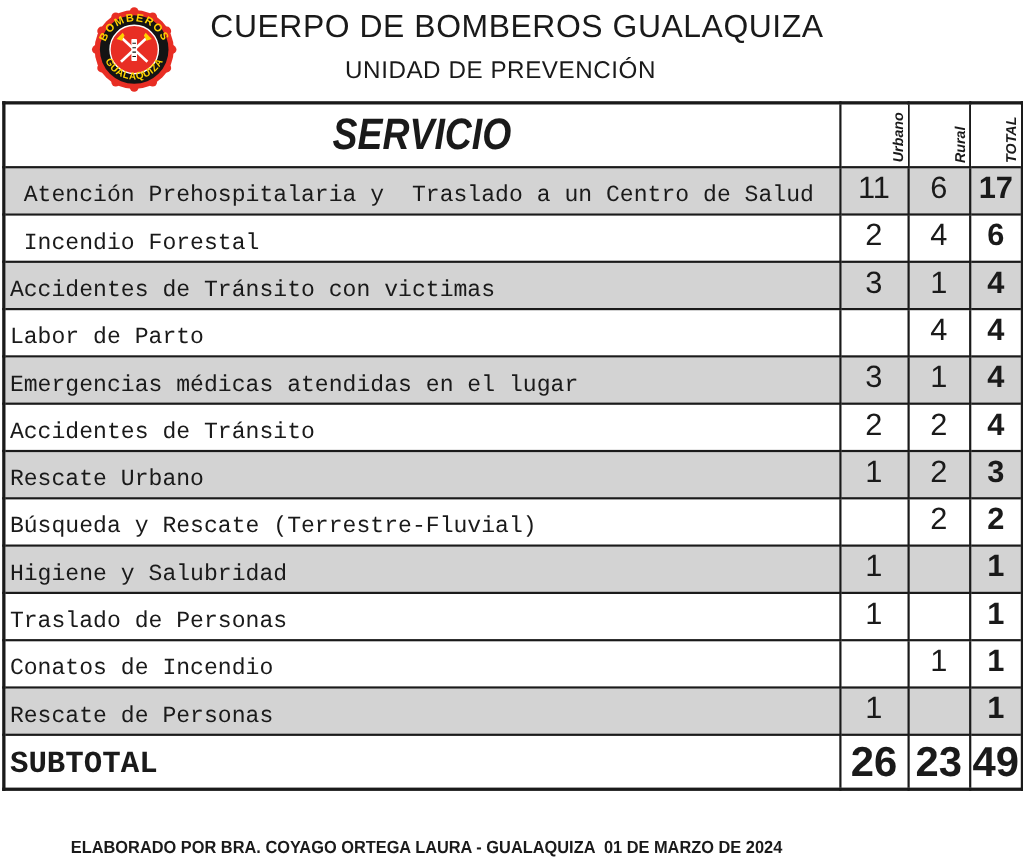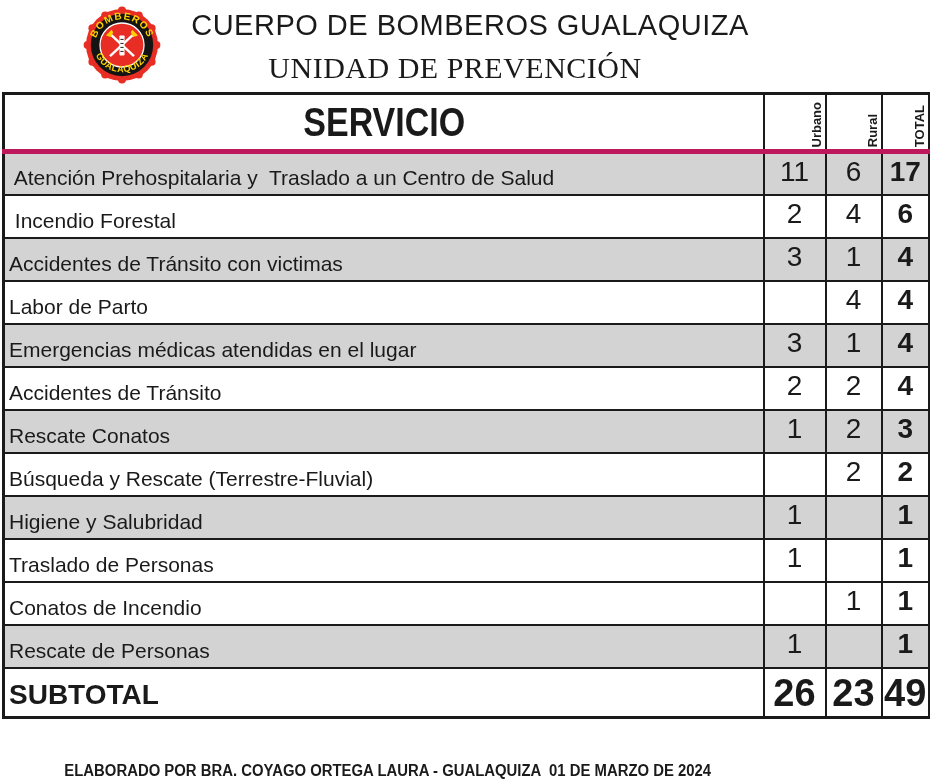--- a/index.html
+++ b/index.html
@@ -5,40 +5,40 @@
   * { margin:0; padding:0; box-sizing:border-box; }
   html,body { width:930px; height:784px; background:#fff; overflow:hidden;
     font-family:"Liberation Sans", sans-serif; color:#1a1a1a; }
   .page { position:relative; width:930px; height:784px; background:#fff; }
 
   
   .header { position:absolute; top:0; left:0; width:930px; height:92px; }
   .logo { position:absolute; left:82px; top:5px; width:80px; height:80px; }
   .titles { position:absolute; left:0; right:20px; top:0; text-align:center; }
   .title-main { font-size:29px; letter-spacing:.5px; margin-top:9px; white-space:pre;padding-left:30px; }
-  .title-sub  { font-size:30px; letter-spacing:.5px; margin-top:9px; white-space:pre;font-family:Liberation Serif, serif; }
+  .title-sub  { font-size:22px; letter-spacing:.5px; margin-top:9px; white-space:pre; }
 
   
   table { position:absolute; top:92px; left:2px; width:926px;
     border-collapse:collapse; table-layout:fixed; }
   table, th, td { border:2px solid #1a1a1a; }
   table { border-width:3px; }
   thead tr { height:58px; }
-  thead { border-bottom:5px solid #be185d; }
+  thead { border-bottom:1px solid #be185d;font-style:italic; }
   th { background:#fff; font-weight:700; vertical-align:middle; position:relative; }
   .servicio-head { font-size:40px; text-align:center; }
   .servicio-head span { display:inline-block; transform:scaleX(.85); letter-spacing:0; }
   .vert-wrap { display:flex; width:100%; height:54px; justify-content:flex-end;
     align-items:flex-end; padding:1px 1px 2px 0; }
   .vert-label { writing-mode:vertical-rl; transform:rotate(180deg);
     font-size:13px; font-weight:700; line-height:1.05; white-space:nowrap; }
 
   tbody tr { height:43px; background:#fff; }
   tbody tr.shaded td { background:#d3d3d3; }
-  td.label { font-family:Liberation Sans, sans-serif; font-size:21px;
+  td.label { font-family:Liberation Mono, monospace; font-size:21px;
     vertical-align:bottom; padding:0 2px 4px 4px; white-space:pre;
     overflow:hidden; }
   td.num { font-size:28px; text-align:center; vertical-align:top;
     padding-top:1px; line-height:1.2; }
   td.total { font-weight:700;margin-top:34px; }
 
   tr.subtotal-row { height:33px; background:#fff; }
   tr.subtotal-row td.label { font-weight:700; font-size:28px; padding-bottom:5px; }
   tr.subtotal-row td.num { font-size:38px; font-weight:700; vertical-align:middle;
     padding-top:2px; }
@@ -165,21 +165,21 @@
       <td class="num">1</td>
       <td class="num total">4</td>
     </tr>
         <tr>
       <td class="label">Accidentes de Tránsito</td>
       <td class="num">2</td>
       <td class="num">2</td>
       <td class="num total">4</td>
     </tr>
         <tr class="shaded">
-      <td class="label">Rescate Conatos</td>
+      <td class="label">Rescate Urbano</td>
       <td class="num">1</td>
       <td class="num">2</td>
       <td class="num total">3</td>
     </tr>
         <tr>
       <td class="label">Búsqueda y Rescate (Terrestre-Fluvial)</td>
       <td class="num"></td>
       <td class="num">2</td>
       <td class="num total">2</td>
     </tr>

